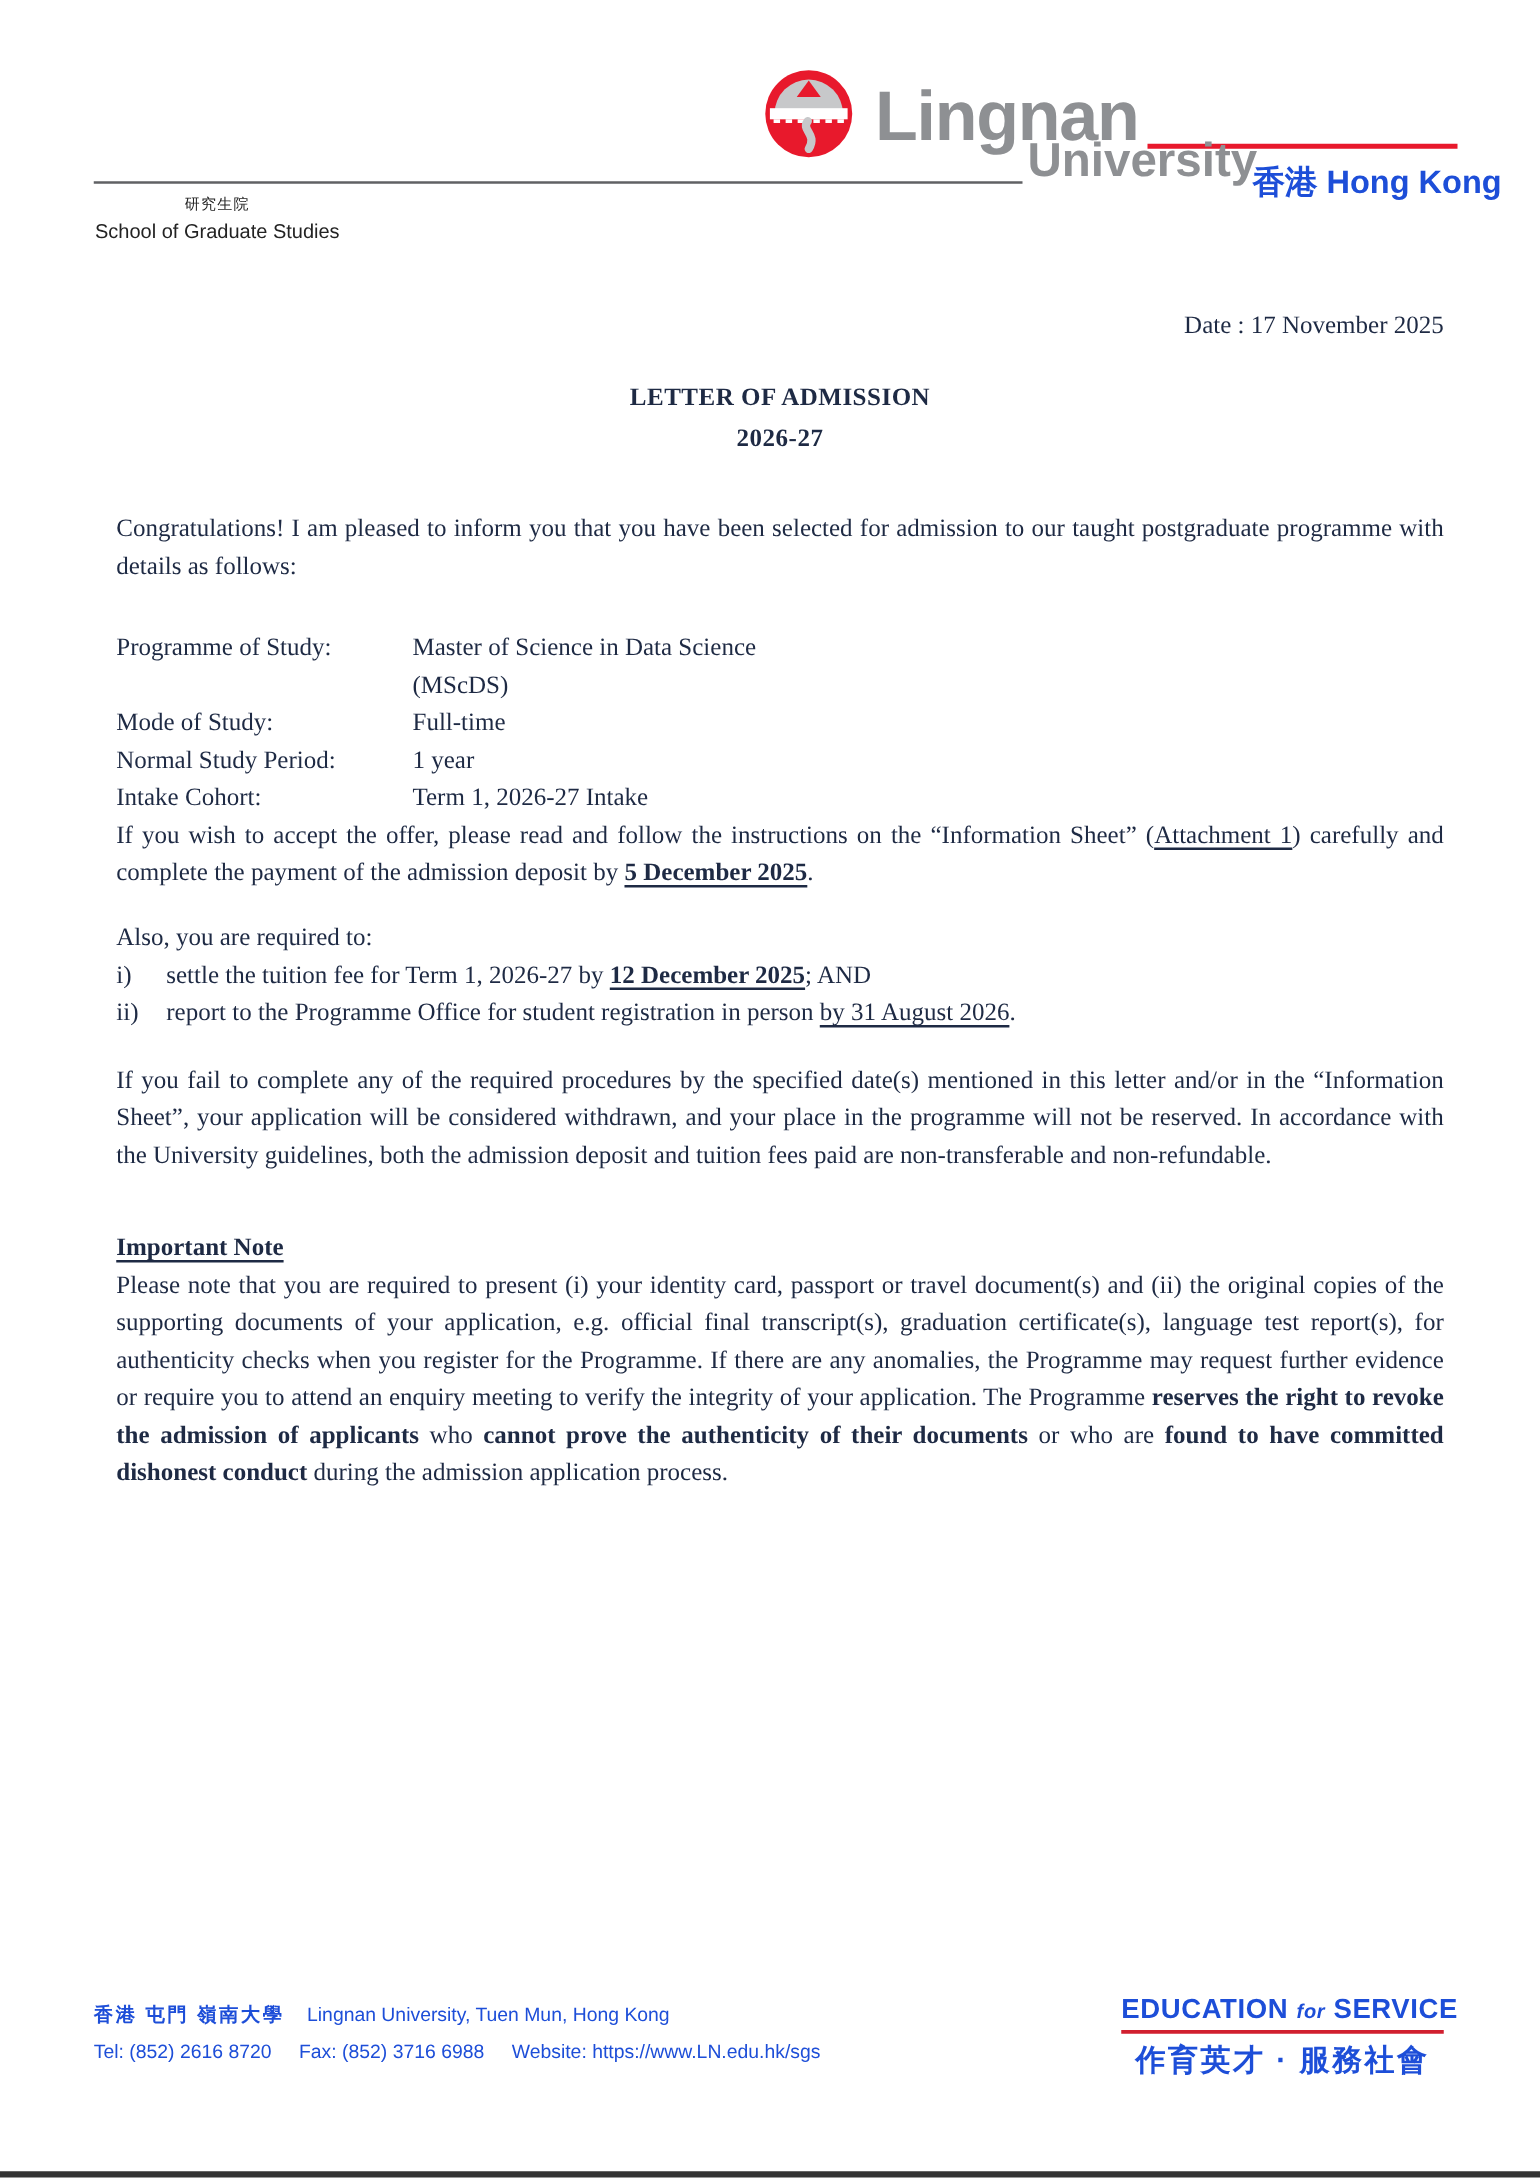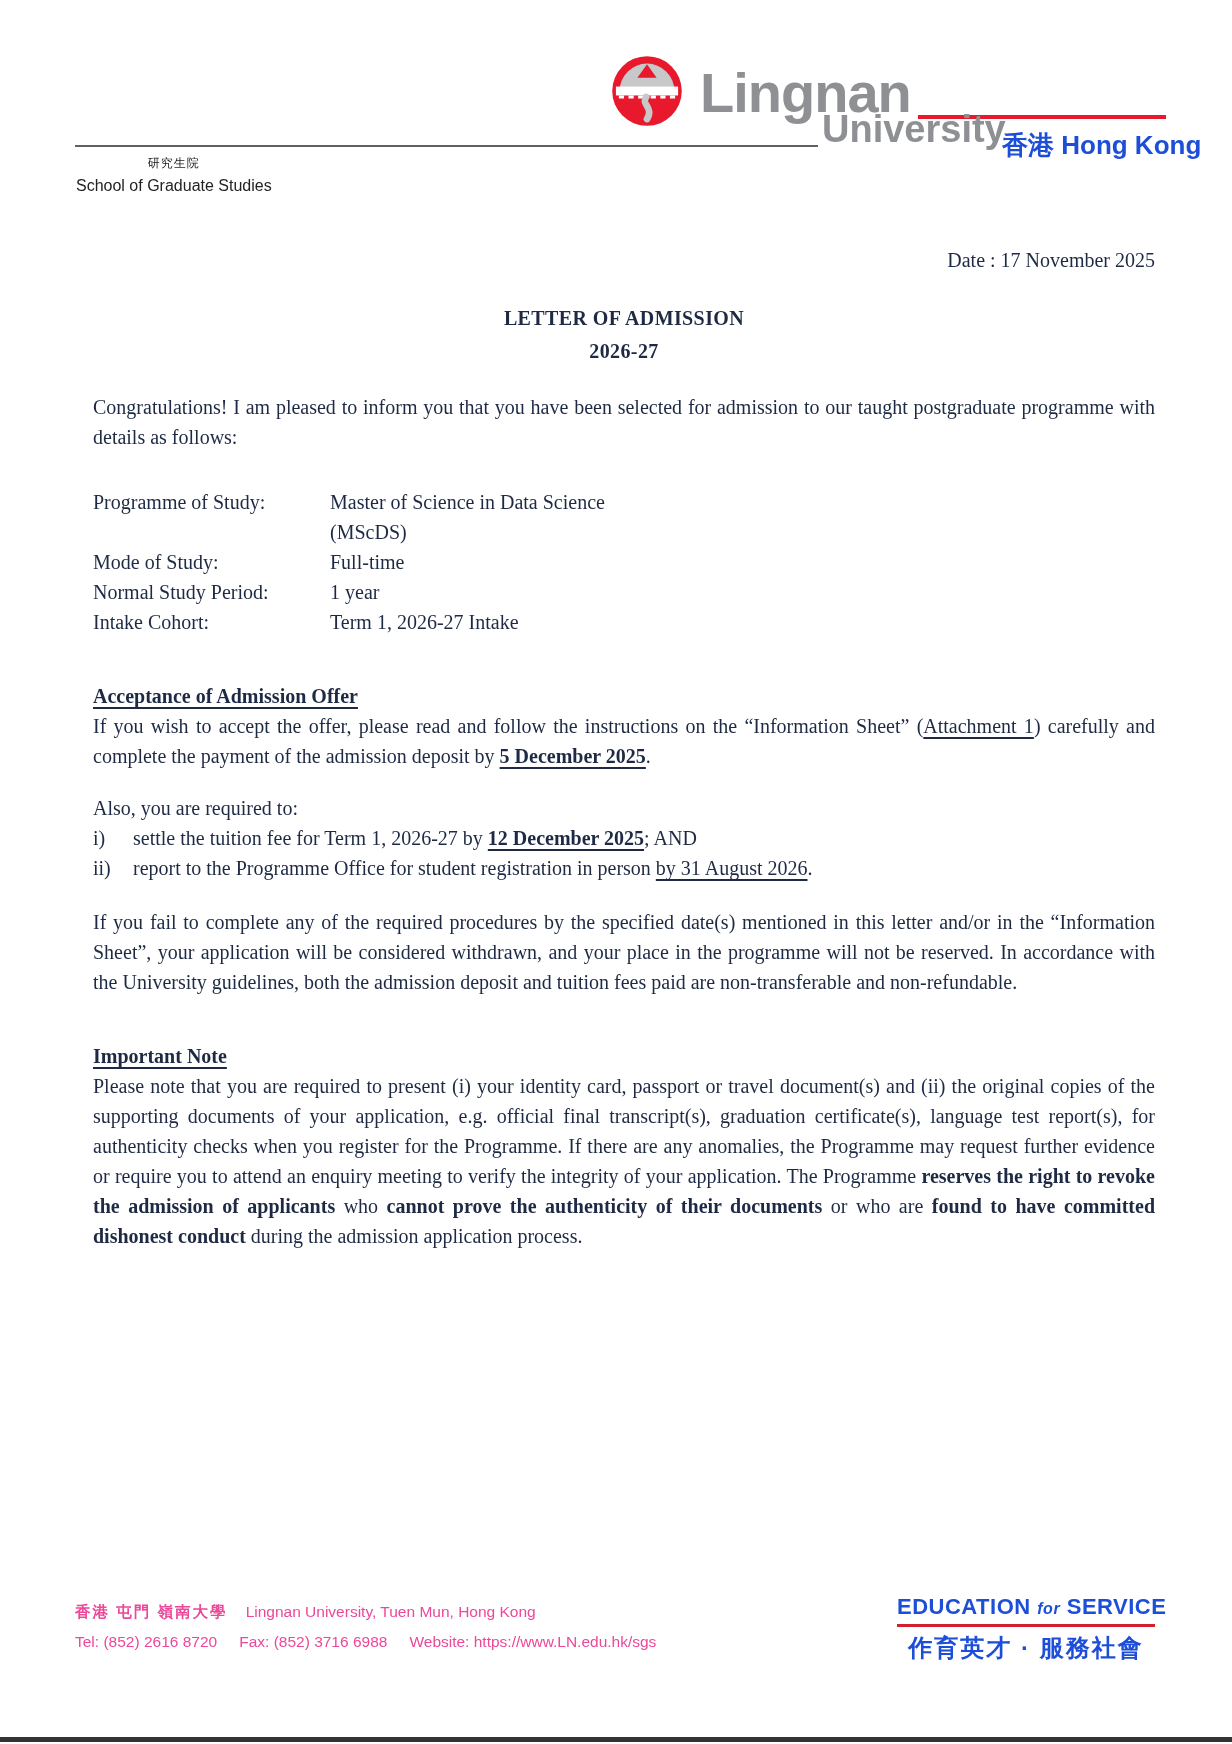--- a/index.html
+++ b/index.html
@@ -59,42 +59,42 @@
   .redact {
     display:inline-block; height:24px; vertical-align:middle;
     border-radius:4px; filter:blur(5px);
     background:linear-gradient(90deg,#eef0f3,#f7f8fa 55%,#eef0f3);
   }
   .redact-1 { width:124px; margin-left:12px; }
   .redact-2 { width:144px; margin-left:100px; }
   .title-block { margin-top:27px; text-align:center; font-weight:bold; line-height:33px; }
   .title-line { letter-spacing:0.4px; }
   .para { text-align:justify; }
-  .intro { margin-top:24px;font-family:Liberation Serif, serif; }
+  .intro { margin-top:40px;font-family:Liberation Serif, serif; }
   .details { margin-top:35px; }
   .detail-row { display:flex; line-height:30px; }
   .detail-label { width:237px; flex:0 0 237px; }
   .section-heading {
     margin-top:44px; font-weight:bold;
     text-decoration:underline; text-underline-offset:4px;
     text-decoration-thickness:2px;
   }
   .seg-b { font-weight:bold; }
   .seg-u { text-decoration:underline; text-underline-offset:4px;text-align:right; }
   .seg-b.seg-u { text-decoration-thickness:2px; }
   .also-intro { margin-top:22px; }
   .req-item { display:flex; }
   .req-marker { width:40px; flex:0 0 40px; }
   .consequence { margin-top:24px; }
   .important-body { margin-top:0; }
 
   
   .ftr { position:absolute; left:0; top:1592px; width:100%; height:80px;
     font-family:"Liberation Sans","DejaVu Sans",sans-serif; }
-  .ftr-left { position:absolute; left:75px; top:10px; color:#ec4899; font-size:15.5px; }
+  .ftr-left { position:absolute; left:75px; top:10px; color:#1d4ed8; font-size:15.5px; }
   .ftr-line1 { white-space:nowrap; }
   .ftr-zh { font-weight:bold; letter-spacing:2px; margin-right:18px; }
   .ftr-line2 { margin-top:10px; white-space:nowrap; }
   .ftr-line2 span { margin-right:22px; }
   .ftr-right { position:absolute; right:77px; top:2px; width:258px; text-align:center; color:#1d4ed8; }
   .motto-en { font-size:22px; font-weight:bold; letter-spacing:0.5px; white-space:nowrap; }
   .motto-for { font-size:16px; font-style:italic; font-weight:bold; }
   .motto-rule { margin-top:4px; height:2.5px; background:#d11f2f; }
   .motto-zh { margin-top:5px; font-size:24px; font-weight:bold; letter-spacing:2px; white-space:nowrap; }
 
@@ -153,21 +153,20 @@
       <div class="detail-row">
         <span class="detail-label">Normal Study Period:</span>
         <span class="detail-value">1 year</span>
       </div>
       <div class="detail-row">
         <span class="detail-label">Intake Cohort:</span>
         <span class="detail-value">Term 1, 2026-27 Intake</span>
       </div>
     </div>
 
-    <div class="section-heading">Acceptance of Admission Offer</div>
     <div class="para"><span>If you wish to accept the offer, please read and follow the instructions on the “Information Sheet” (</span><span class="seg-u">Attachment 1</span><span>) carefully and complete the payment of the admission deposit by </span><span class="seg-b seg-u">5 December 2025</span><span>.</span></div>
 
     <div class="also-intro">Also, you are required to:</div>
     <div class="req-item">
       <span class="req-marker">i)</span>
       <span><span>settle the tuition fee for Term 1, 2026-27 by </span><span class="seg-b seg-u">12 December 2025</span><span>; AND</span></span>
     </div>
     <div class="req-item">
       <span class="req-marker">ii)</span>
       <span><span>report to the Programme Office for student registration in person </span><span class="seg-u">by 31 August 2026</span><span>.</span></span>

